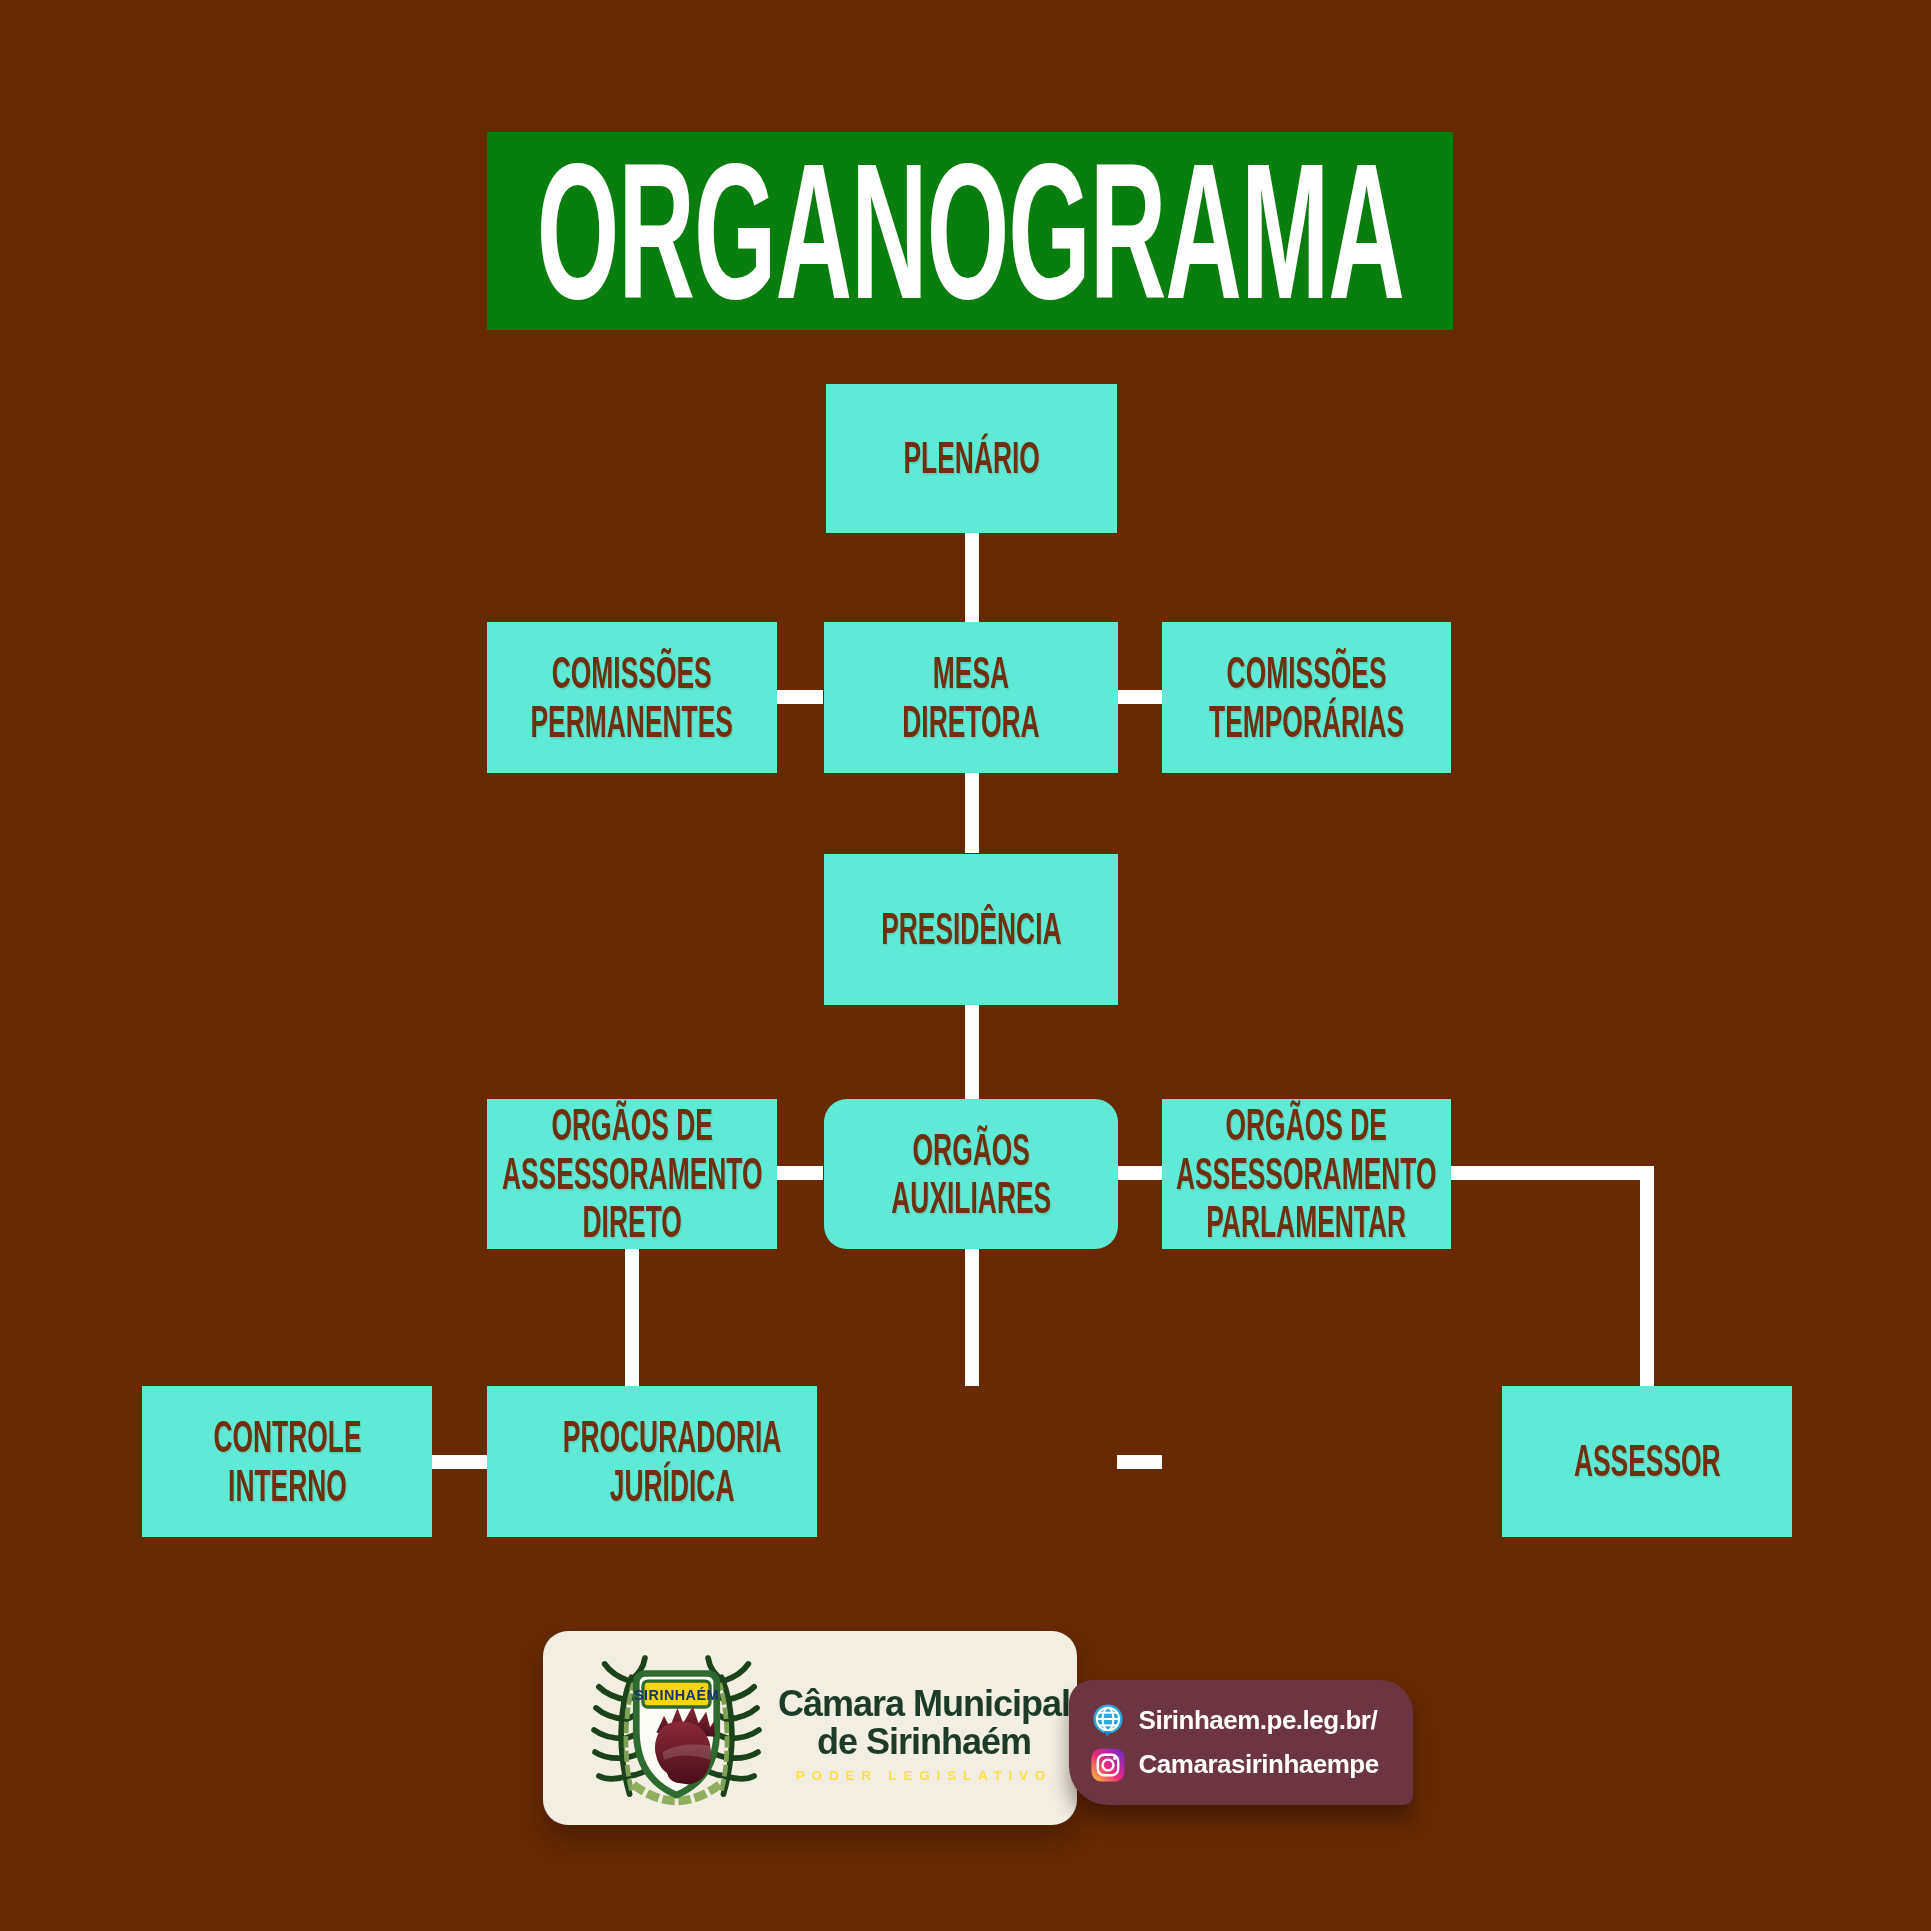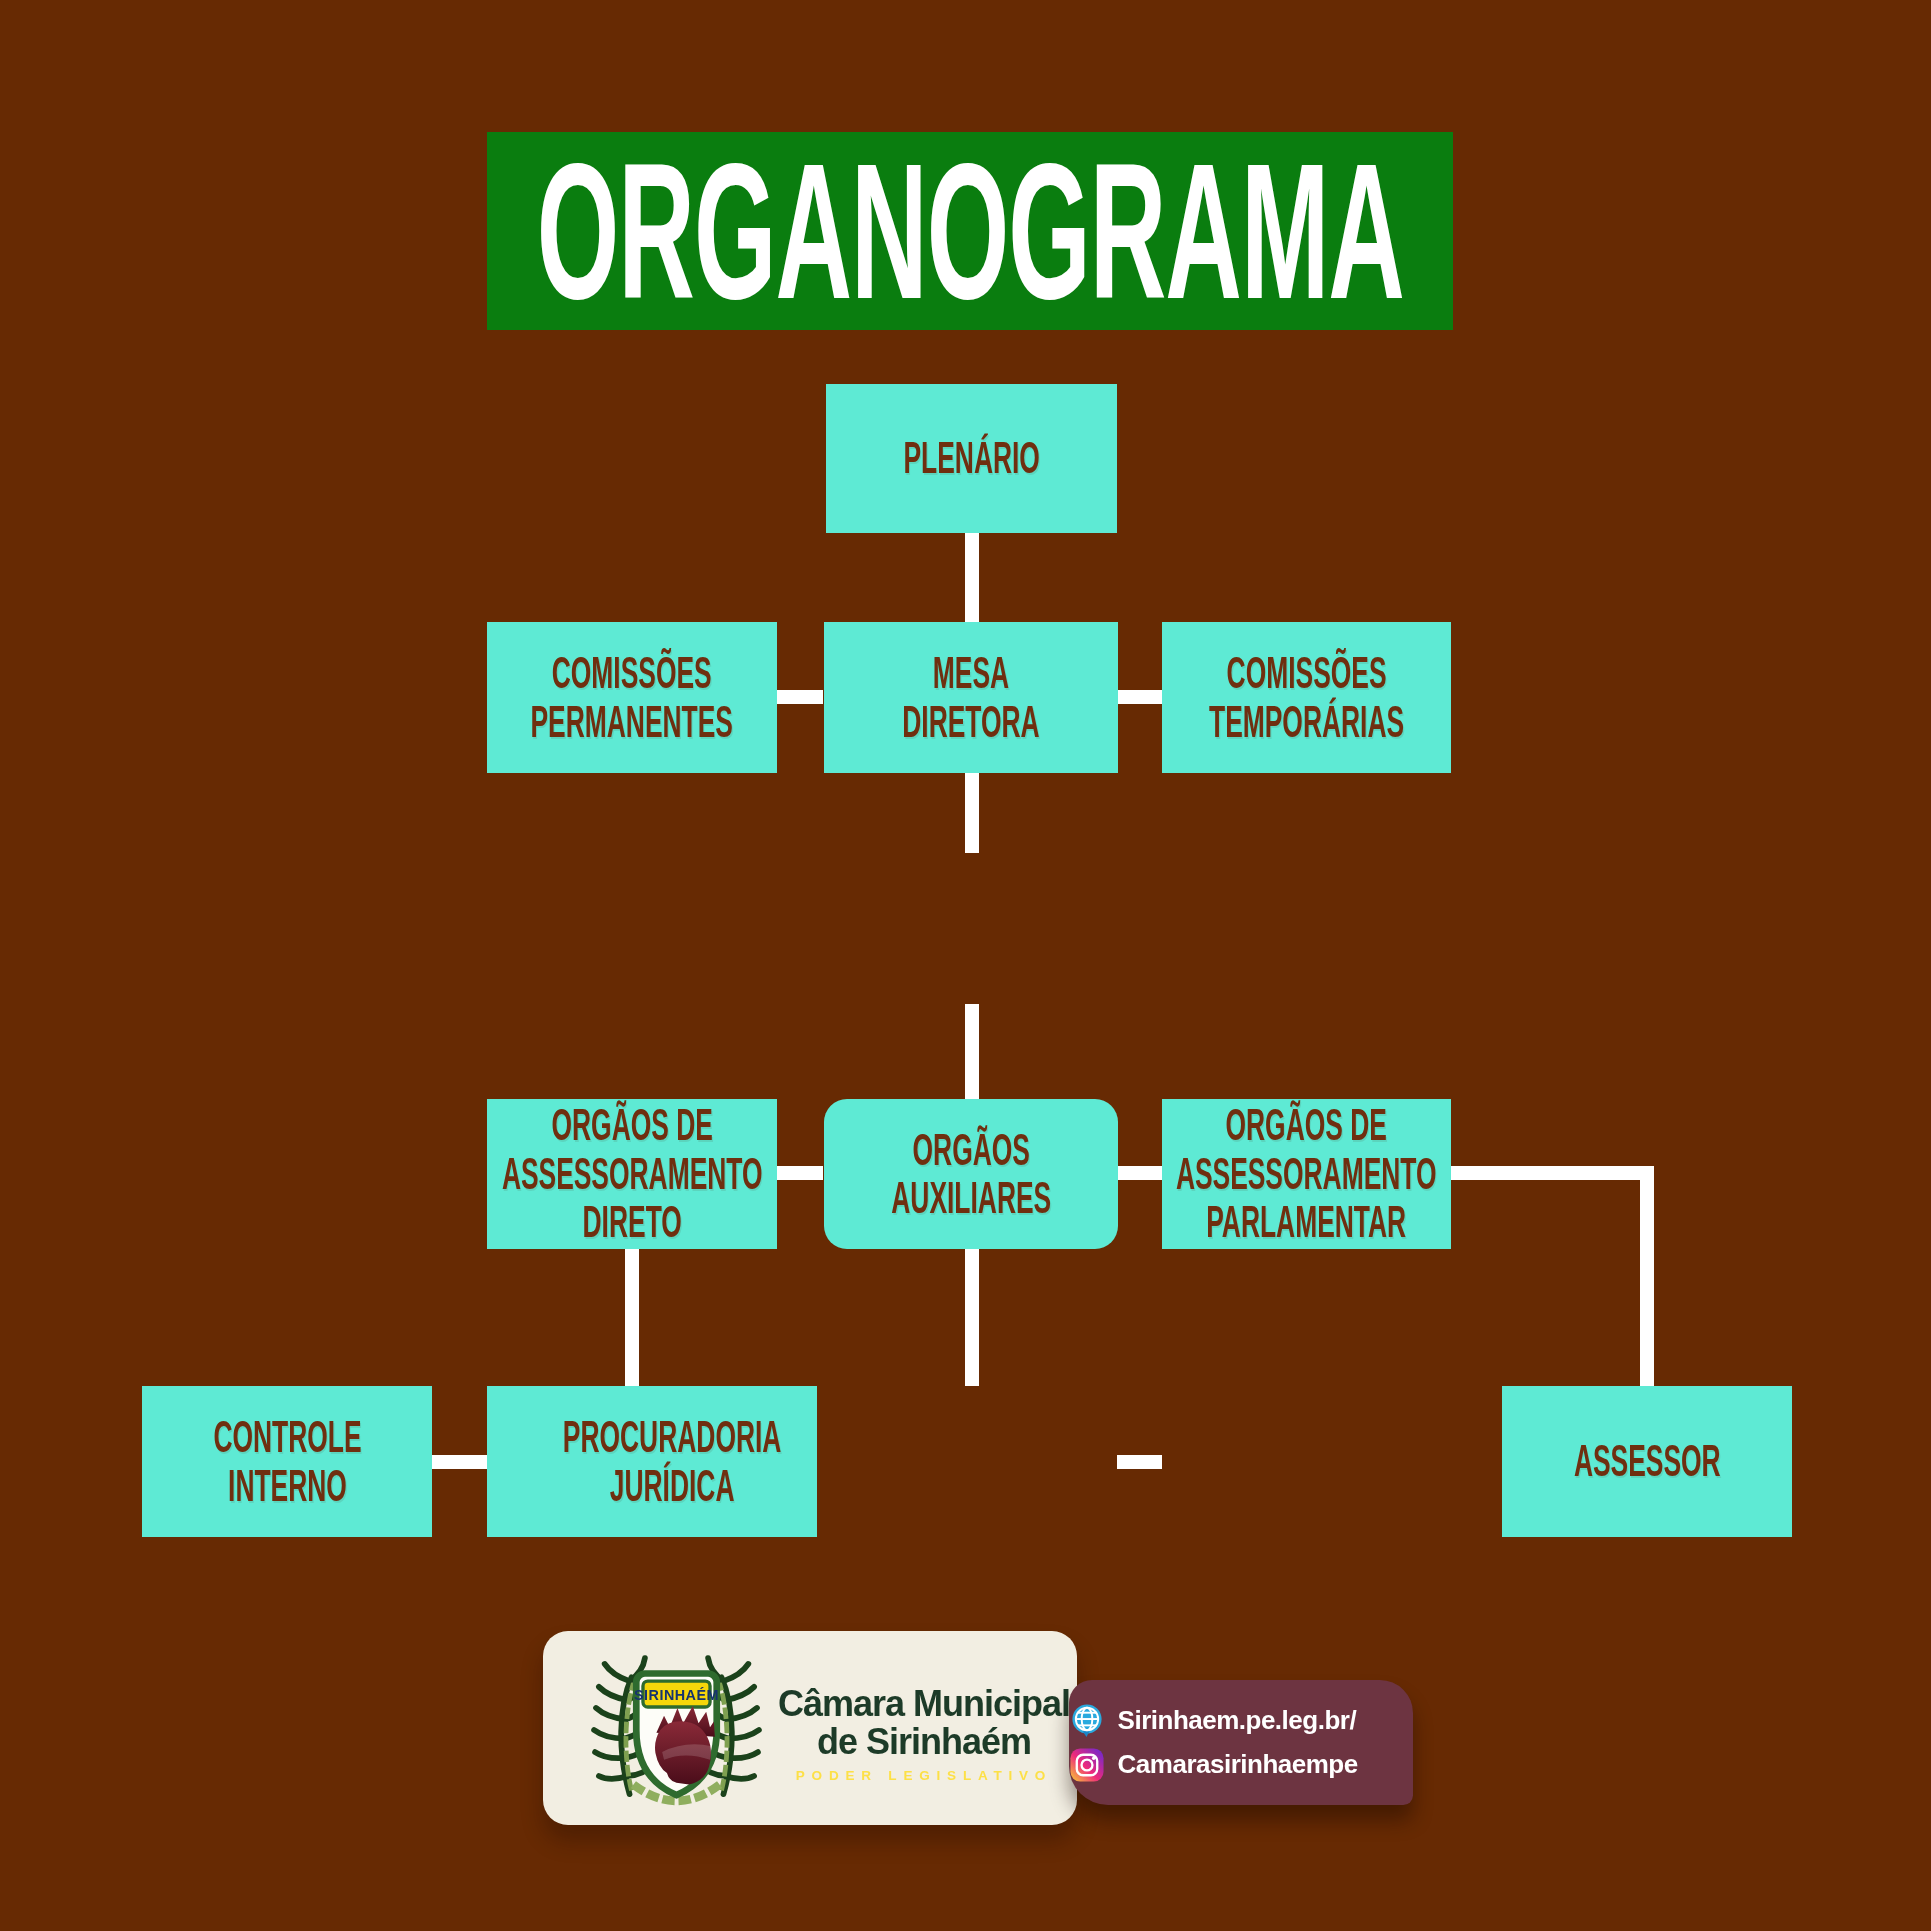--- a/index.html
+++ b/index.html
@@ -63,21 +63,21 @@
   .brand-line{font-weight:bold;font-size:36px;line-height:1.06;letter-spacing:-1px;white-space:nowrap;}
   .brand-subtitle{
     margin-top:6.8px;font-weight:bold;font-size:13.5px;letter-spacing:6.8px;
     color:#fde047;white-space:nowrap;
   }
   .social{
     position:absolute;left:1069px;top:1680px;width:344px;height:125px;
     background:#6d3441;border-radius:23px 33px 9.7px 39px;
     box-shadow:0 15.4px 19.3px rgba(25,8,0,.42);
     display:flex;flex-direction:column;justify-content:center;gap:8.7px;
-    box-sizing:border-box;z-index:2;
+    padding-left:21px;box-sizing:border-box;z-index:2;
   }
   .social-row{display:flex;align-items:center;gap:12.6px;}
   .social-text{color:#ffffff;font-weight:bold;font-size:26px;letter-spacing:-0.5px;white-space:nowrap;}
   .sicon{width:36px;height:36px;flex:none;}
 </style>
 </head>
 <body>
 
 <div class="stage">
 
@@ -105,20 +105,23 @@
   <div class="node" id="n-compermanentes">
     <div class="node-label">COMISSÕES
 PERMANENTES</div>
   </div>
   <div class="node" id="n-mesadiretora">
     <div class="node-label">MESA DIRETORA</div>
   </div>
   <div class="node" id="n-comtemporarias">
     <div class="node-label">COMISSÕES
 TEMPORÁRIAS</div>
+  </div>
+  <div class="node" id="n-presidencia">
+    <div class="node-label">PRESIDÊNCIA</div>
   </div>
   <div class="node" id="n-assessdireto">
     <div class="node-label">ORGÃOS DE
 ASSESSORAMENTO
 DIRETO</div>
   </div>
   <div class="node" id="n-auxiliares">
     <div class="node-label">ORGÃOS
 AUXILIARES</div>
   </div>

